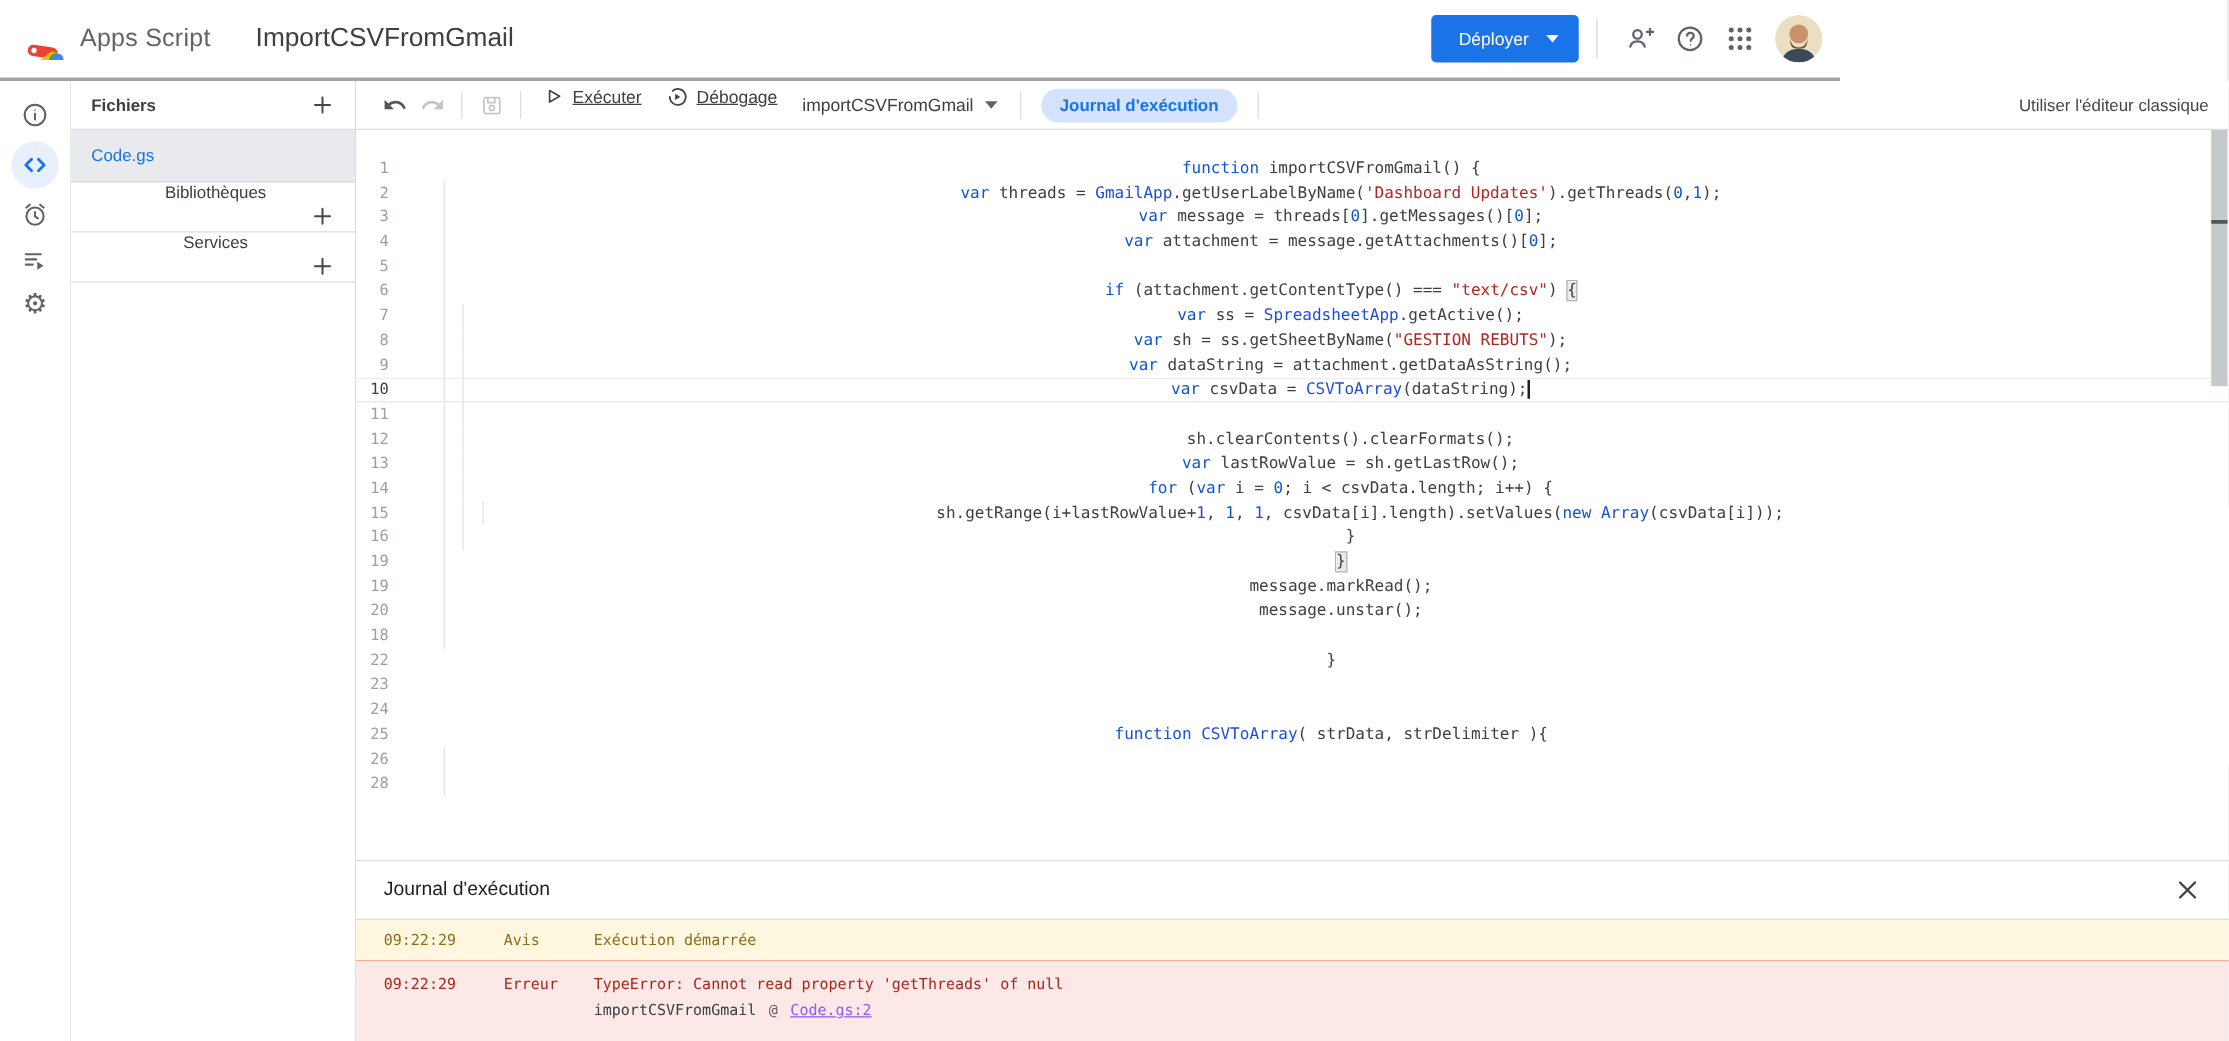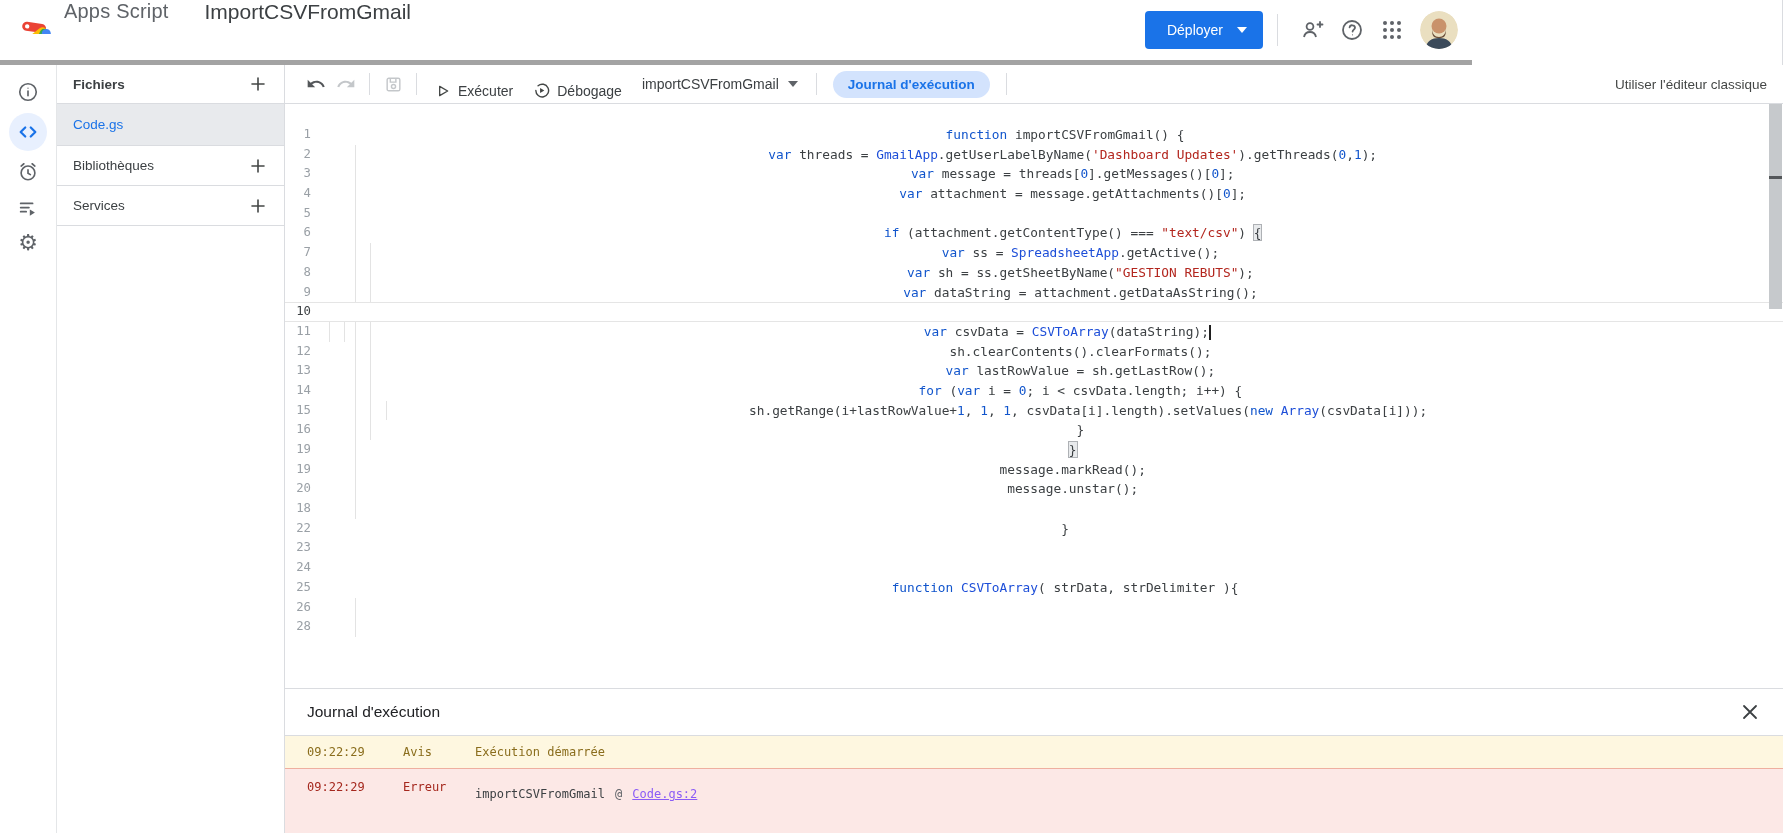--- a/index.html
+++ b/index.html
@@ -2,21 +2,21 @@
 <html><head>
 <meta charset="utf-8">
 <style>
   * { margin:0; padding:0; box-sizing:border-box; }
   html,body { width:1783px; height:833px; overflow:hidden; background:#fff;
               font-family:"Liberation Sans", sans-serif; }
   .app { position:relative; width:1783px; height:833px; background:#fff; border-right:1px solid #dadce0; }
 
   
   .topbar { position:absolute; left:0; top:0; width:1472px; height:65px; background:#fff;
-            border-bottom:5px solid #a3a3a3; display:flex; }
+            border-bottom:3px solid #a3a3a3; display:flex; align-items:center; }
   .logo { margin-left:18px; width:36px; height:34px; flex:0 0 auto; }
   .product-name { margin-left:10px; font-size:20px; color:#5f6368; letter-spacing:.2px; }
   .proj-title { margin-left:36px; font-size:21px; color:#3c4043; }
   .topbar-right { margin-left:auto; display:flex; align-items:center; margin-right:14px; }
   .deploy-btn { height:38px; padding:0 16px 0 22px; background:#1a73e8; color:#fff; border:none;
                 border-radius:4px; font-size:14px; font-family:inherit; display:flex; align-items:center;
                 gap:14px; cursor:pointer; }
   .deploy-btn .caret { border-left:5px solid transparent; border-right:5px solid transparent;
                        border-top:6px solid #fff; width:0; height:0; }
   .v-div { width:1px; height:32px; background:#dadce0; margin:0 14px; }
@@ -38,44 +38,44 @@
            border-right:1px solid #dadce0; }
   .files-header { height:39px; border-bottom:1px solid #dadce0; display:flex; align-items:center;
                   padding:0 12px 0 16px; }
   .files-header .hdr-label { font-size:13.5px; color:#3c4043; font-weight:bold; }
   .plus-btn { margin-left:auto; width:28px; height:28px; display:flex; align-items:center;
               justify-content:center; color:#444746; cursor:pointer; border-radius:50%; }
   .file-row { height:42px; display:flex; align-items:center; padding-left:16px; font-size:13.5px;
               color:#3c4043; cursor:pointer; border-bottom:1px solid #dadce0; }
   .file-row.sel { background:#e8eaed; color:#1a73e8; }
   .section-row { height:40px; display:flex; align-items:center; padding:0 12px 0 16px; font-size:13.5px;
-                 color:#3c4043; border-bottom:1px solid #dadce0; cursor:pointer; }
+                 color:#3c4043; border-bottom:1px solid #dadce0; cursor:pointer;flex-direction:column; }
 
   
   .toolbar { position:absolute; left:285px; top:65px; width:1498px; height:39px; background:#fff;
              border-bottom:1px solid #dadce0; display:flex; align-items:center; padding:0 16px; }
   .tb-icon { width:30px; height:30px; display:flex; align-items:center; justify-content:center;
              border-radius:4px; cursor:pointer; }
   .tb-sep { width:1px; height:22px; background:#dadce0; margin:0 8px; }
-  .tb-action { display:flex; align-items:flex-end; gap:7px; font-size:14px; color:#3c4043;
-               padding:0 10px; height:30px; cursor:pointer; }
+  .tb-action { display:flex; align-items:flex-start; gap:7px; font-size:14px; color:#3c4043;
+               padding:0 10px; height:30px; cursor:pointer;text-decoration:underline; }
   .fn-select { display:flex; align-items:center; gap:9px; font-size:14px; color:#3c4043;
                padding:0 10px; height:30px; cursor:pointer; }
   .fn-select .caret { border-left:5px solid transparent; border-right:5px solid transparent;
                       border-top:6px solid #5f6368; width:0; height:0; }
   .log-pill { background:#d3e3fd; color:#1a73e8; font-size:13.5px; font-weight:bold;
               padding:6px 15px; border-radius:15px; margin:0 8px; cursor:pointer; white-space:nowrap; }
   .classic-link { margin-left:auto; font-size:13.5px; color:#444746; cursor:pointer; white-space:nowrap; }
 
   
   .editor { position:absolute; left:285px; top:104px; width:1498px; height:584px; background:#fff;
             overflow:hidden; }
   .lines { padding-top:21px; font-family:"DejaVu Sans Mono", monospace; font-size:12.8px; }
   .cl { display:flex; height:19.7px; line-height:19.7px; white-space:pre; }
-  .cl.cur { box-shadow: inset 0 1px 0 #e5e5e5, inset 0 -1px 0 #e5e5e5; flex-direction: column; }
+  .cl.cur { box-shadow: inset 0 1px 0 #e5e5e5, inset 0 -1px 0 #e5e5e5; }
   .ln { width:26px; text-align:right; color:#9aa0a6; flex:0 0 auto; font-size:12.3px; }
   .cl.cur .ln { color:#3c4043; }
   .lc { margin-left:36px; position:relative; flex:1; color:#3c4043;text-align:center; }
   .guide { position:absolute; top:0; bottom:0; width:1px; background:#e3e3e3; }
   .tk-k { color:#1155cc; }
   .tk-c { color:#1d4ed8; }
   .tk-s { color:#b3261e; }
   .tk-n { color:#1155cc; }
   .tk-m { background:#e8eaec; box-shadow:0 0 0 1px #aeb1b5; }
   .caret-bar { display:inline-block; width:1.5px; height:15px; background:#1f1f1f;
@@ -323,19 +323,20 @@
           <span class="col-time">09:22:29</span>
           <span class="col-level">Avis</span>
           <span class="col-msg">
             <div>Exécution démarrée</div>
           </span>
         </div>
         <div class="log-row error">
           <span class="col-time">09:22:29</span>
           <span class="col-level">Erreur</span>
           <span class="col-msg">
+            <div>TypeError: Cannot read property 'getThreads' of null</div>
             <div class="err-detail"><span>importCSVFromGmail</span><span class="at">@</span><a>Code.gs:2</a></div>
           </span>
         </div>
       </div>
   </div>
 
 </div>
 
 </body></html>

